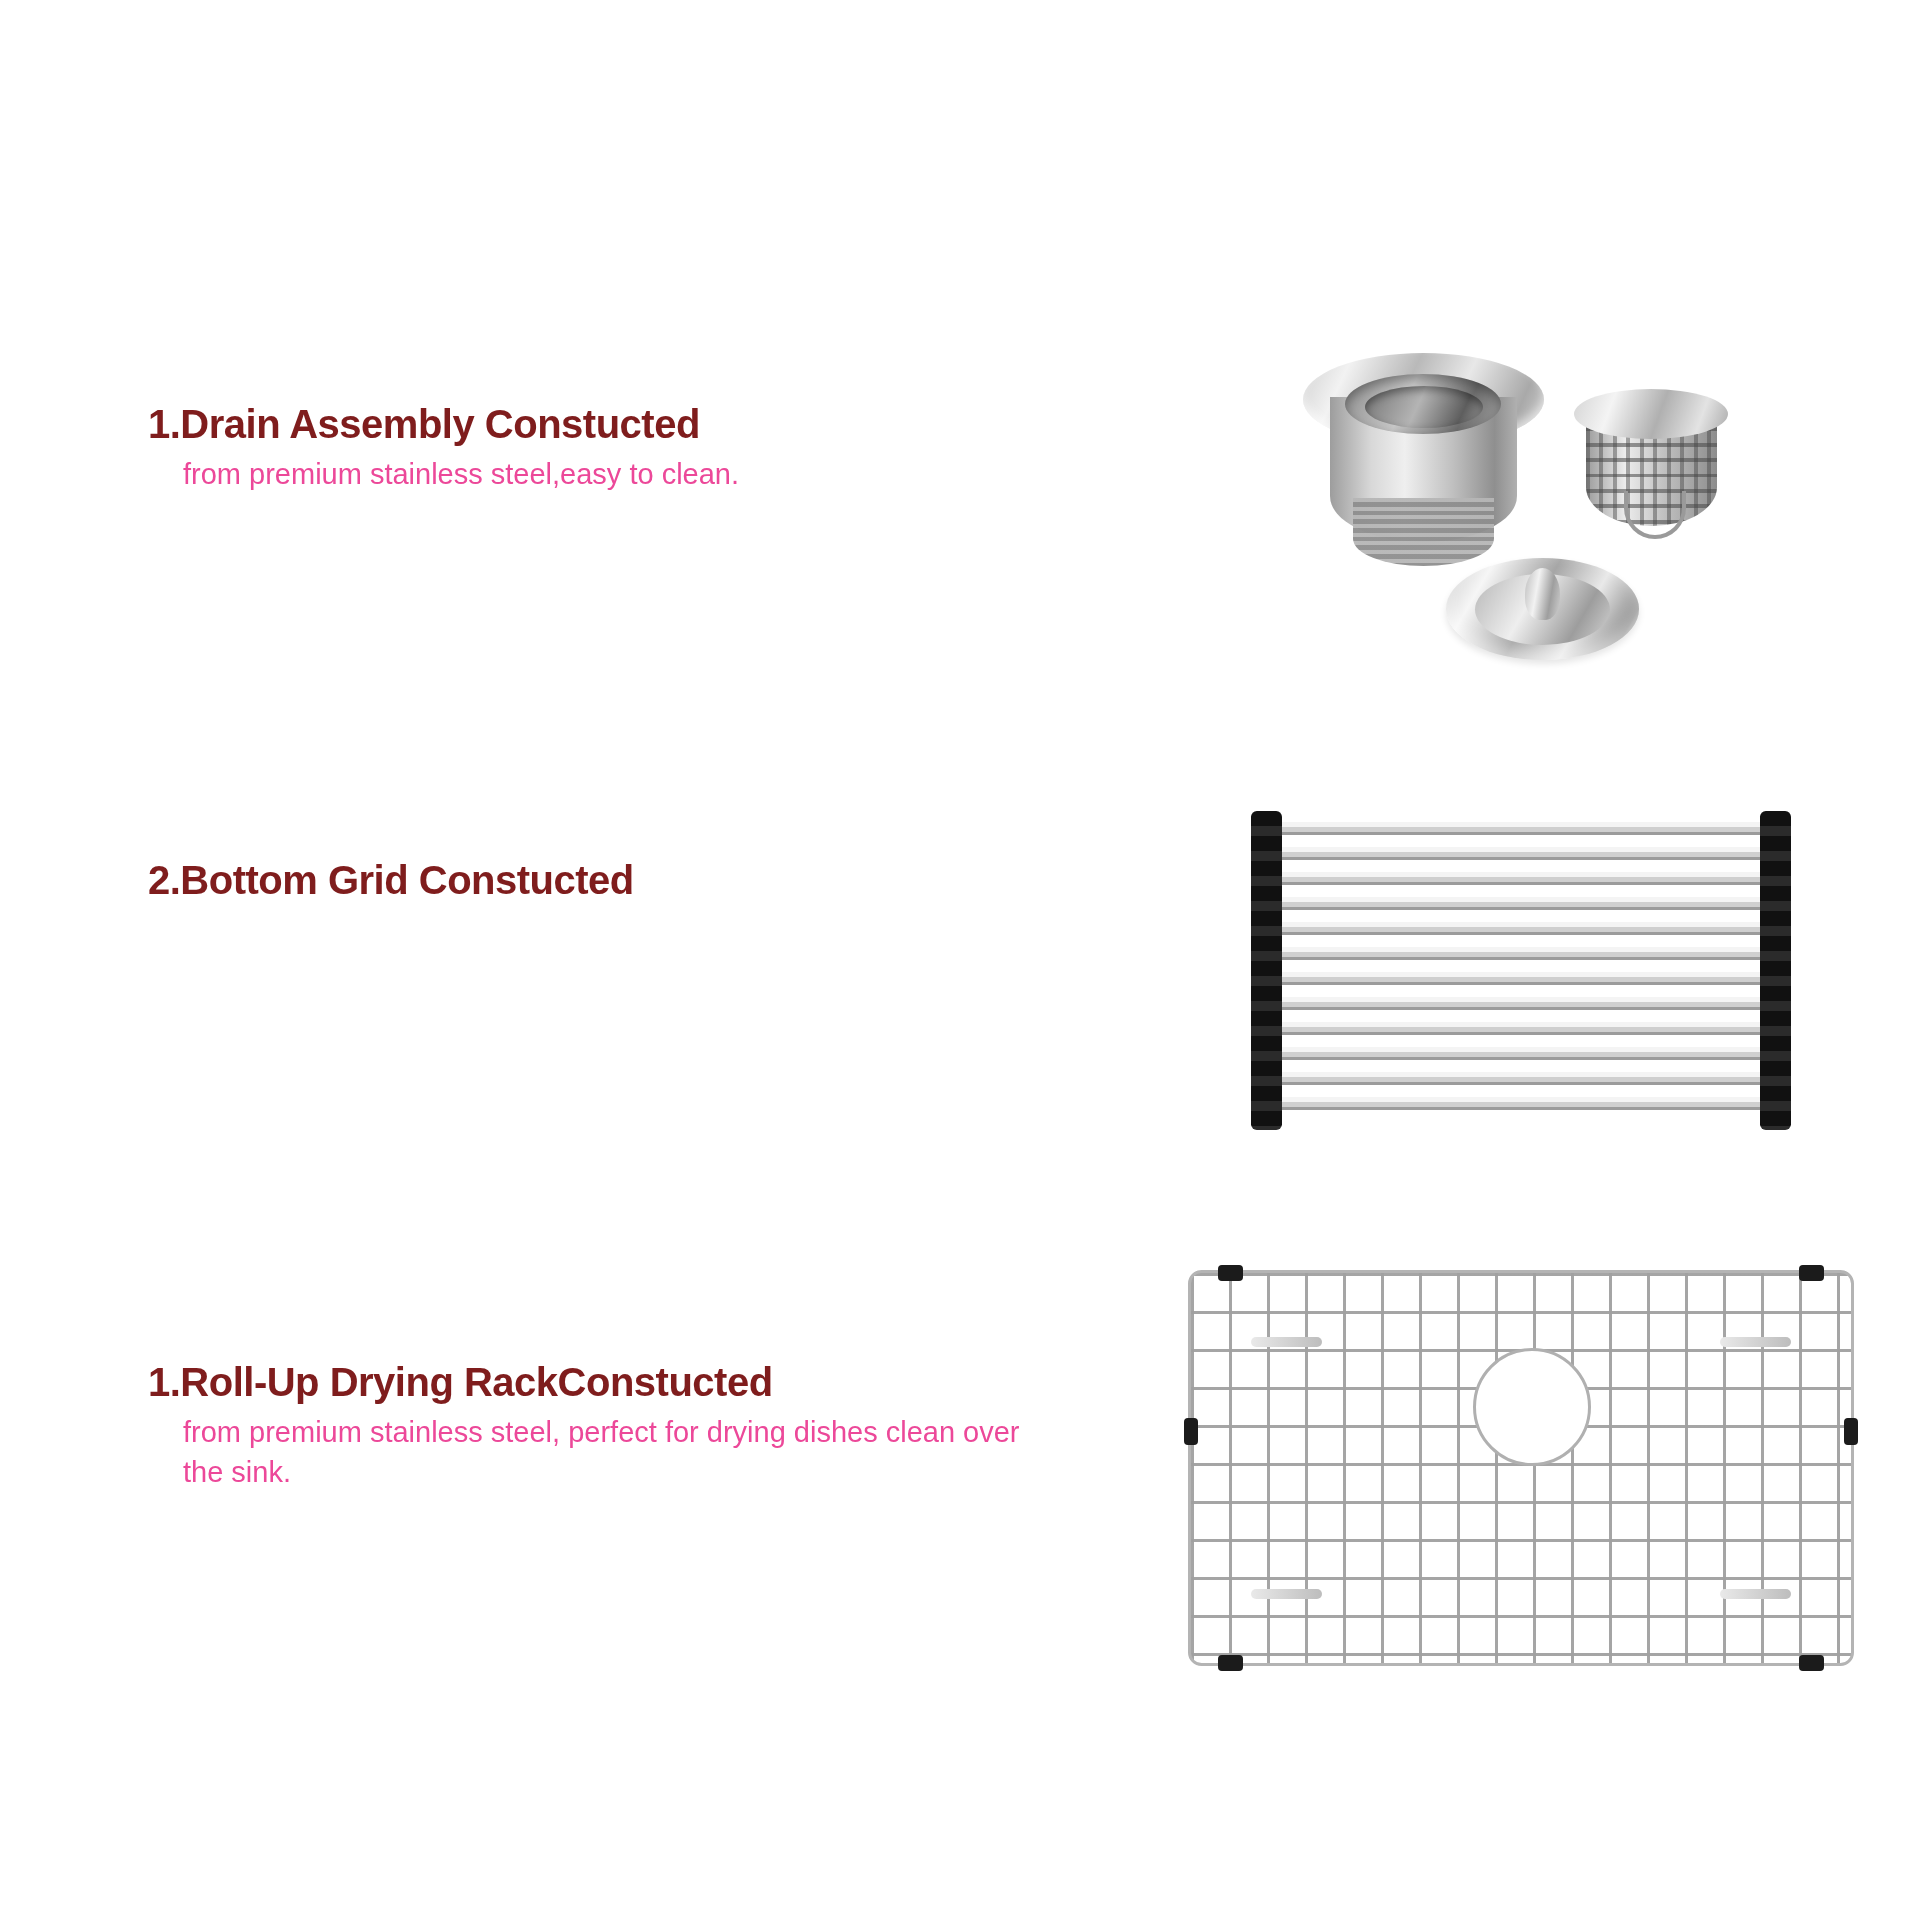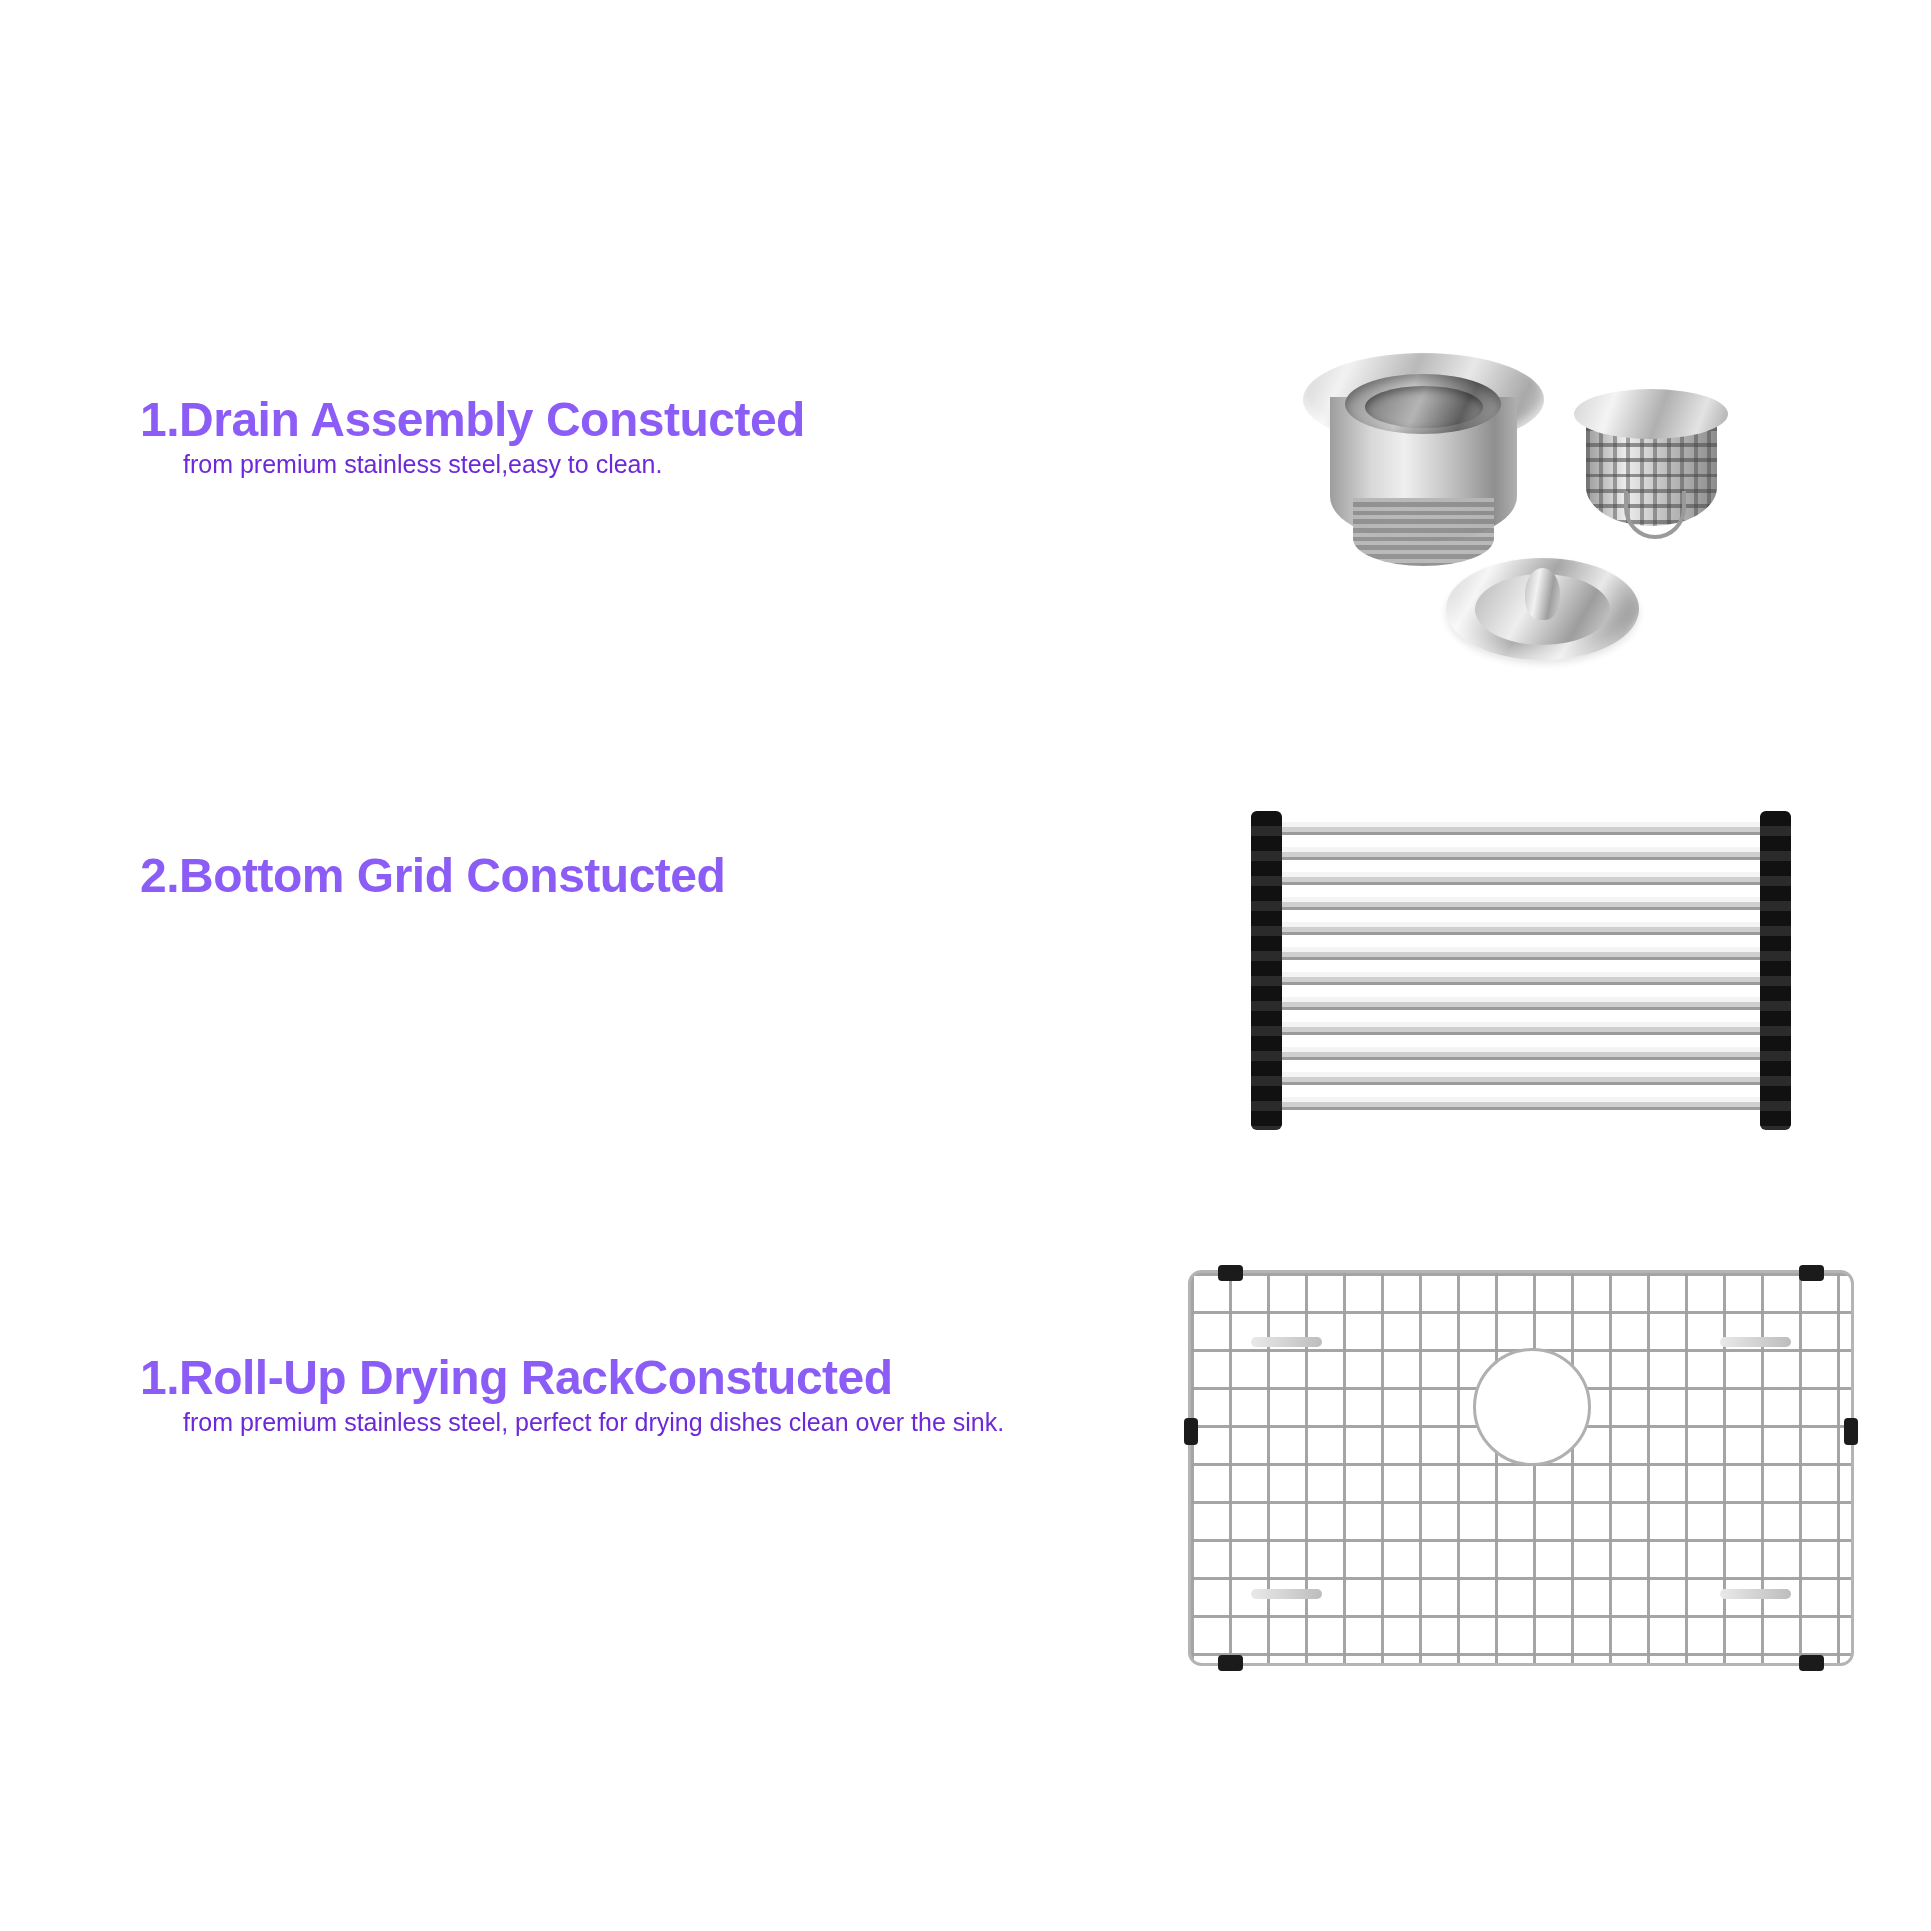--- a/index.html
+++ b/index.html
@@ -30,33 +30,33 @@
     align-items: flex-start;
   }
 
   .text-col {
     width: 1043px;
     padding-left: 140px;
     box-sizing: border-box;
   }
 
   .feature-title {
-    font-size: 48px;
+    font-size: 40px;
     font-weight: bold;
     letter-spacing: -0.5px;
     line-height: 1.1;
-    color: #8b5cf6;
-    margin: 0;
+    color: #7f1d1d;
+    margin: 8px;
     white-space: nowrap;
   }
 
   .feature-body {
-    font-size: 25px;
+    font-size: 29px;
     line-height: 1.38;
-    color: #6d28d9;
+    color: #ec4899;
     margin: 0 0 0 43px;
     max-width: 869px;
   }
 
   
   #feature-1 { top: 394px; left: 0; }
 
   .art {
     position: absolute;
   }

